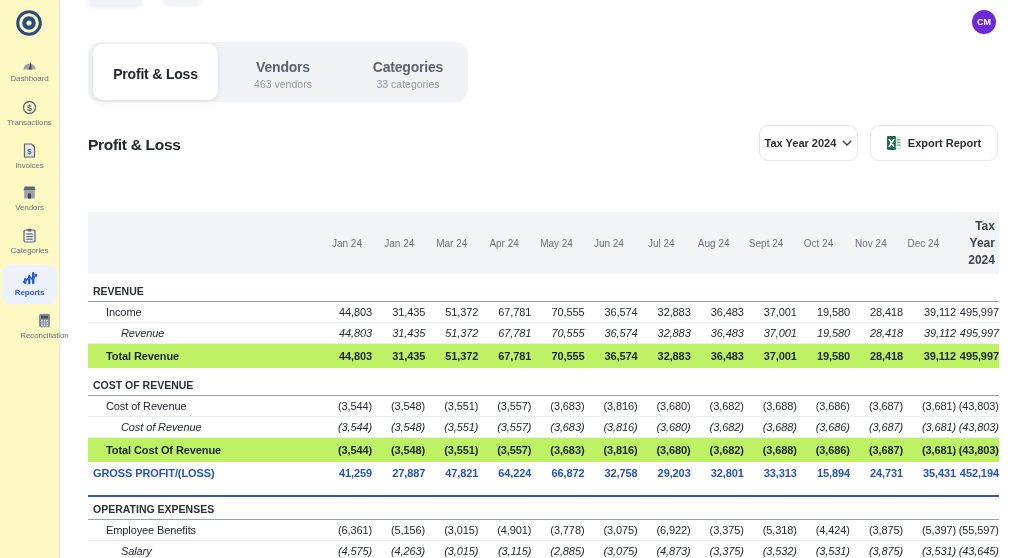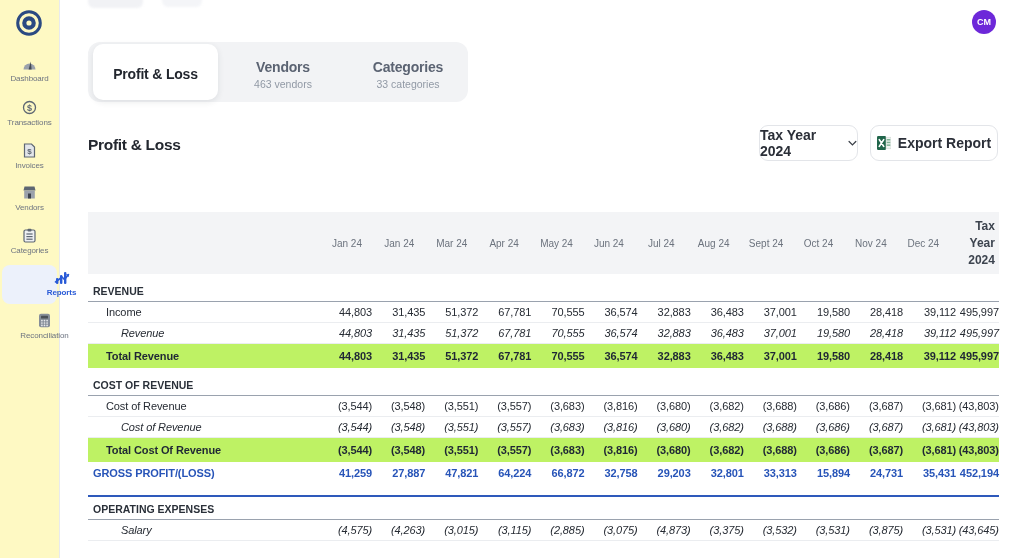--- a/index.html
+++ b/index.html
@@ -31,21 +31,21 @@
     font-size:14px; font-weight:bold; color:#23272f; letter-spacing:-0.2px; }
   .tab { position:absolute; top:42px; height:60px; text-align:center; }
   .tab .t1 { font-size:14px; font-weight:bold; color:#5b6372; letter-spacing:-0.2px;
     margin-top:17px; }
   .tab .t2 { font-size:10.5px; color:#9199a5; margin-top:3px; }
 
   
   #title { position:absolute; left:88px; top:136px; font-size:15.5px; font-weight:bold;
     color:#23272f; letter-spacing:-0.3px; }
   .btn { position:absolute; top:125px; height:36px; background:#fff;
-    border:1px solid #e3e5e9; border-radius:9px; font-size:14px; color:#2b2f38;
+    border:1px solid #e3e5e9; border-radius:9px; font-size:11px; color:#2b2f38;
     display:flex; align-items:center; justify-content:center; font-weight:bold; }
   #btn-year { left:759px; width:99px; }
   #btn-export { left:870px; width:128px; }
 
   
   #ptable { position:absolute; left:88px; top:212px; width:910px;
     border-collapse:collapse; table-layout:fixed; }
   #ptable td { font-size:11px; color:#262b33; text-align:right; padding:0;
     letter-spacing:-0.1px; white-space:nowrap; overflow:visible; }
   #ptable td.lbl { text-align:left; }
@@ -123,21 +123,21 @@
     <svg class="nav-icon" width="13" height="15" viewBox="0 0 13 15">
       <rect x="1" y="2" width="11" height="12" rx="1.5" fill="#eef0f3" stroke="#5d6672" stroke-width="1.2"></rect>
       <rect x="4.5" y="0.8" width="4" height="2.6" rx="1" fill="#5d6672"></rect>
       <line x1="3.4" y1="6" x2="9.6" y2="6" stroke="#5d6672" stroke-width="1.2"></line>
       <line x1="3.4" y1="8.6" x2="9.6" y2="8.6" stroke="#5d6672" stroke-width="1.2"></line>
       <line x1="3.4" y1="11.2" x2="9.6" y2="11.2" stroke="#5d6672" stroke-width="1.2"></line>
     </svg>
     <div class="nav-label">Categories</div>
   </div>
 
-  <div class="nav-item sel" style="top:270px;margin-left:32px;">
+  <div class="nav-item sel" style="top:270px;">
     <svg class="nav-icon" width="16" height="15" viewBox="0 0 16 15">
       <rect x="2" y="8" width="2.4" height="6" rx="1" fill="#2a5bd7"></rect>
       <rect x="6" y="5" width="2.4" height="9" rx="1" fill="#2a5bd7"></rect>
       <rect x="10" y="2" width="2.4" height="12" rx="1" fill="#2a5bd7"></rect>
       <path d="M1.5 12 L8 7 L10.5 9.5 L14.5 4.5" fill="none" stroke="#2a5bd7" stroke-width="1.6" stroke-linecap="round"></path>
       <path d="M14.8 4.2 l0 3 l-3 -3 Z" fill="#2a5bd7"></path>
     </svg>
     <div class="nav-label">Reports</div>
   </div>
 
@@ -328,20 +328,36 @@
         <td>32,801</td>
         <td>33,313</td>
         <td>15,894</td>
         <td>24,731</td>
         <td>35,431</td>
         <td>452,194</td>
       </tr>
   <tr class="sect opx">
         <td class="lbl" colspan="14">OPERATING EXPENSES</td>
       </tr>
+  <tr class="data">
+        <td class="lbl">Employee Benefits</td>
+        <td>(6,361)</td>
+        <td>(5,156)</td>
+        <td>(3,015)</td>
+        <td>(4,901)</td>
+        <td>(3,778)</td>
+        <td>(3,075)</td>
+        <td>(6,922)</td>
+        <td>(3,375)</td>
+        <td>(5,318)</td>
+        <td>(4,424)</td>
+        <td>(3,875)</td>
+        <td>(5,397)</td>
+        <td>(55,597)</td>
+      </tr>
   <tr class="data ital">
         <td class="lbl">Salary</td>
         <td>(4,575)</td>
         <td>(4,263)</td>
         <td>(3,015)</td>
         <td>(3,115)</td>
         <td>(2,885)</td>
         <td>(3,075)</td>
         <td>(4,873)</td>
         <td>(3,375)</td>

